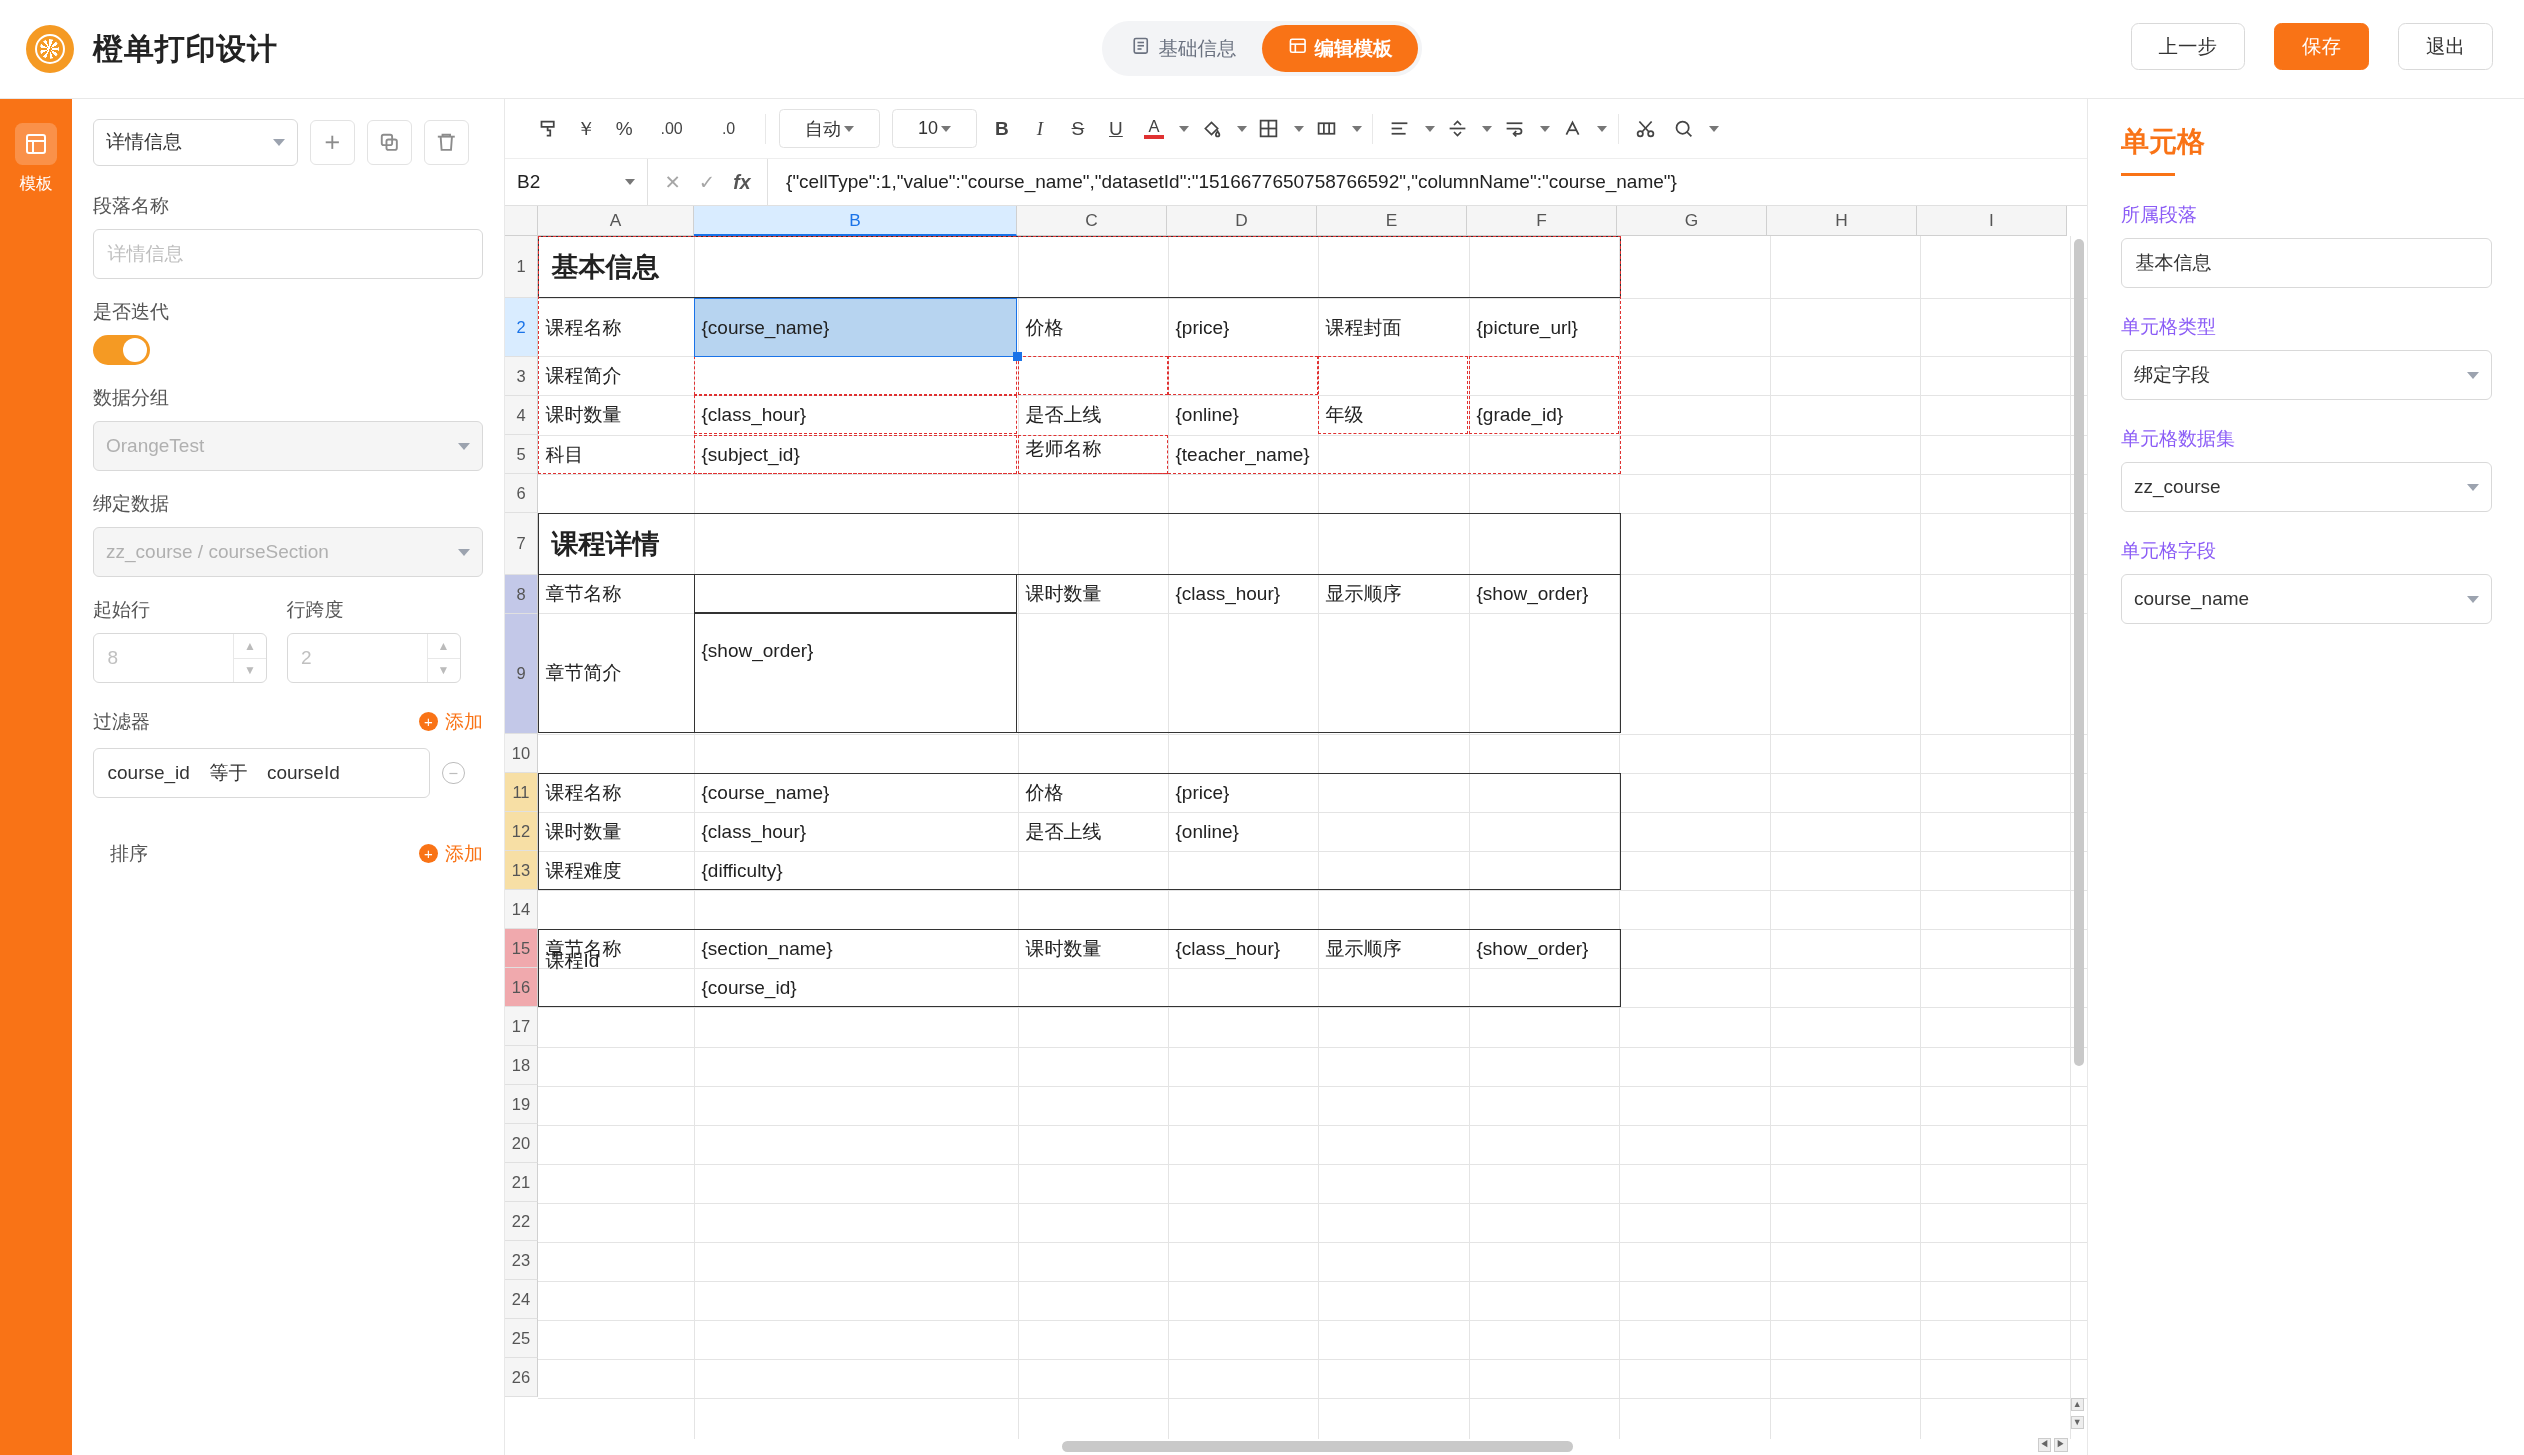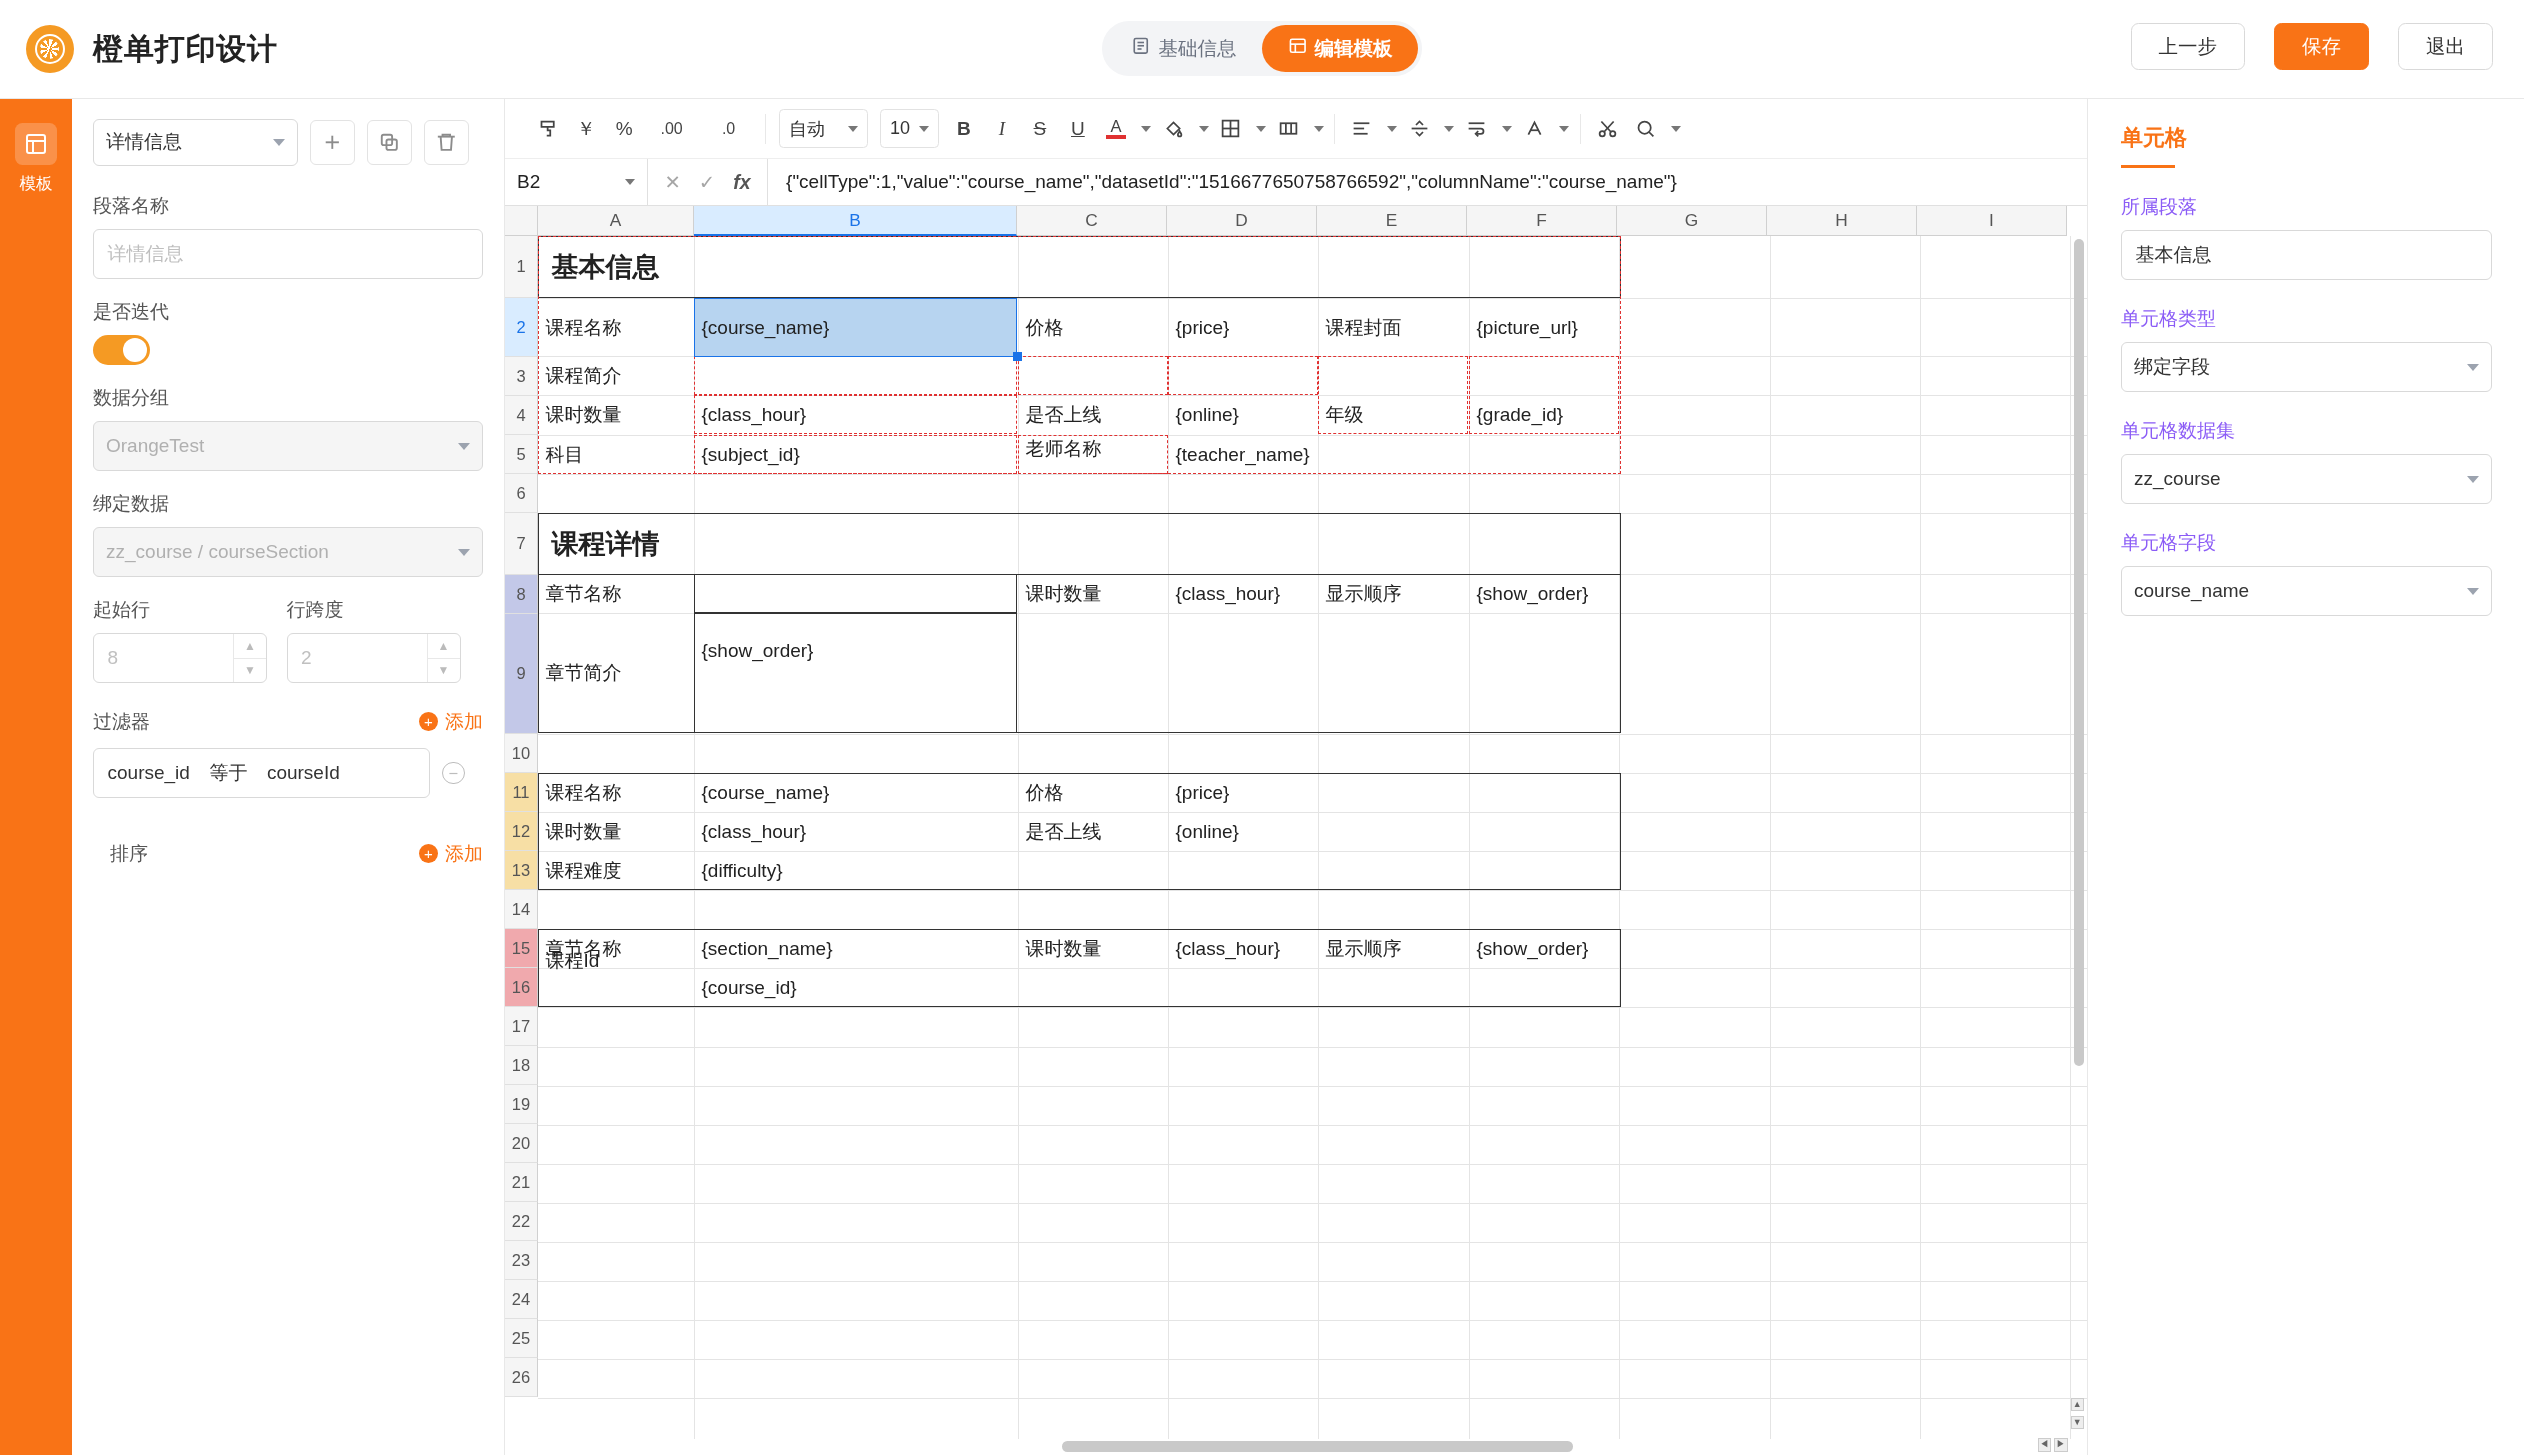--- a/index.html
+++ b/index.html
@@ -100,21 +100,21 @@
     background:#fff; border-bottom:0.8px solid #eee; display:flex; align-items:center; gap:3px;
     padding-left:25.6px; }
   .tb { height:42px; min-width:35px; padding:0 6px; display:flex; align-items:center; justify-content:center;
     color:#444; font-size:19px; border-radius:4.5px; cursor:pointer; }
   .tb svg { width:21px; height:21px; }
   .tb.wide { min-width:54px; }
   .tb-sep { width:0.8px; height:30px; background:#e8e8e8; margin:0 6px; }
   .tb-caret { width:0;height:0;border-left:5.3px solid transparent;border-right:5.3px solid transparent;
     border-top:6px solid #777; margin-left:3px; }
   .tb-box { height:39px; min-width:66px; border:0.8px solid #e2e2e2; border-radius:4.5px; display:flex;
-    align-items:center; justify-content:space-between; padding:0 9px; font-size:18px; color:#333;
+    align-items:center; justify-content:space-between; padding:0 25px; font-size:18px; color:#333;
     margin:0 4.5px; cursor:pointer;}
   .tb-box.num { min-width:59px; }
 
   
   .fbar { position:absolute; left:505px; top:159px; width:1582px; height:47px; background:#fff;
     border-bottom:0.8px solid #e0e0e0; display:flex; align-items:center; }
   .namebox { width:143px; height:100%; border-right:0.8px solid #e0e0e0; display:flex; align-items:center;
     justify-content:space-between; padding:0 12px; font-size:19px; color:#222;}
   .fbar-icons { display:flex; align-items:center; gap:18px; padding:0 16.5px; color:#a6a6a6; font-size:19.5px;
     border-right:0.8px solid #e0e0e0; height:100%;}
@@ -152,21 +152,21 @@
     background:#c9c9c9; }
   .hscroll { position:absolute; left:38px; bottom:4.5px; height:10.5px; width:1504px; }
   .hscroll .thumb { position:absolute; left:519px; top:0; height:10.5px; width:511px; border-radius:5.3px;
     background:#c9c9c9; }
   .mini-btn { position:absolute; right:3px; width:13.5px; height:13.5px; background:#eee; border:0.8px solid #ccc;
     font-size:9px; display:flex; align-items:center; justify-content:center; color:#666;}
 
   
   .rightpanel { position:absolute; left:2087px; top:99px; width:438px; height:1356px; background:#fff;
     border-left:0.8px solid #e8e8e8; }
-  .rp-title { padding:24px 0 0 33px; font-size:22px; color:#f97316; font-weight:bold; }
+  .rp-title { padding:24px 0 0 33px; font-size:28px; color:#f97316; font-weight:bold; }
   .rp-underline { margin:12px 0 0 33px; width:54px; height:3px; background:#f97316; }
   .rp-field { padding:0 33px; margin-top:25.6px; }
   .rp-label { font-size:19px; color:#8b5cf6; margin-bottom:10.5px; }
 </style>
 </head>
 <body>
 
 <div class="app">
 
   <div class="topbar">

